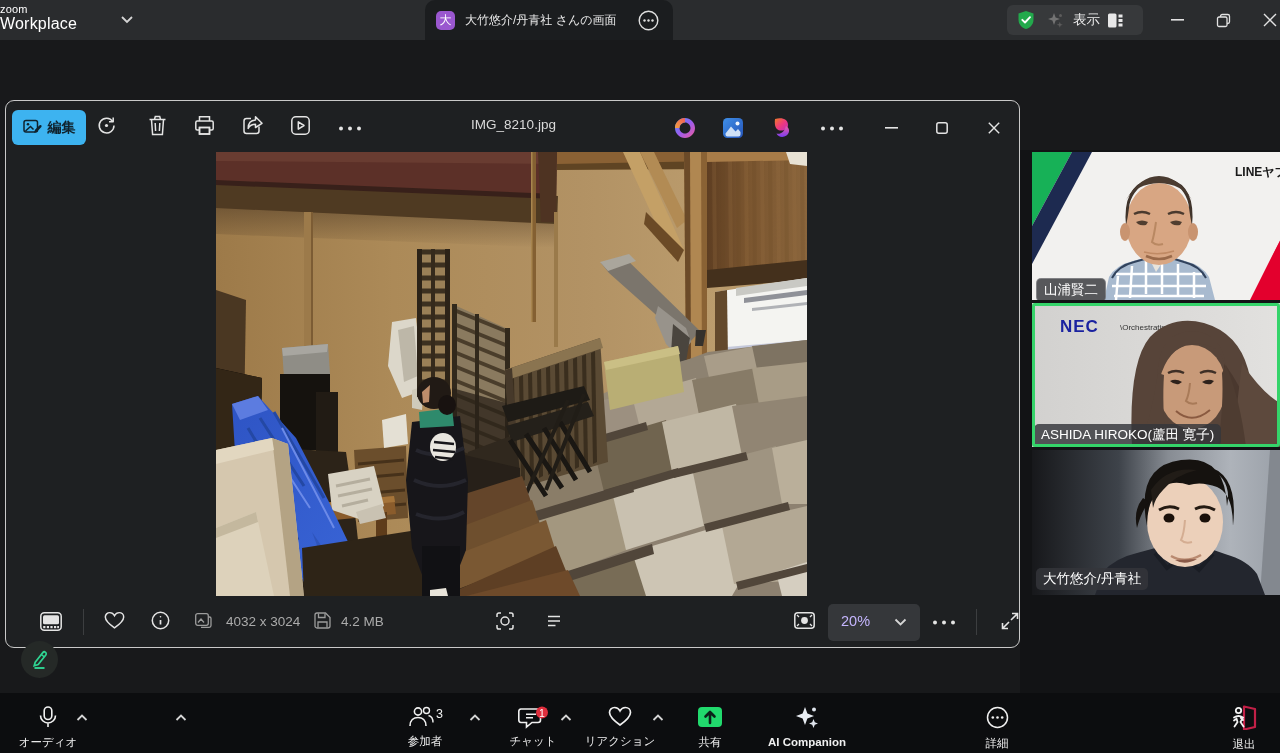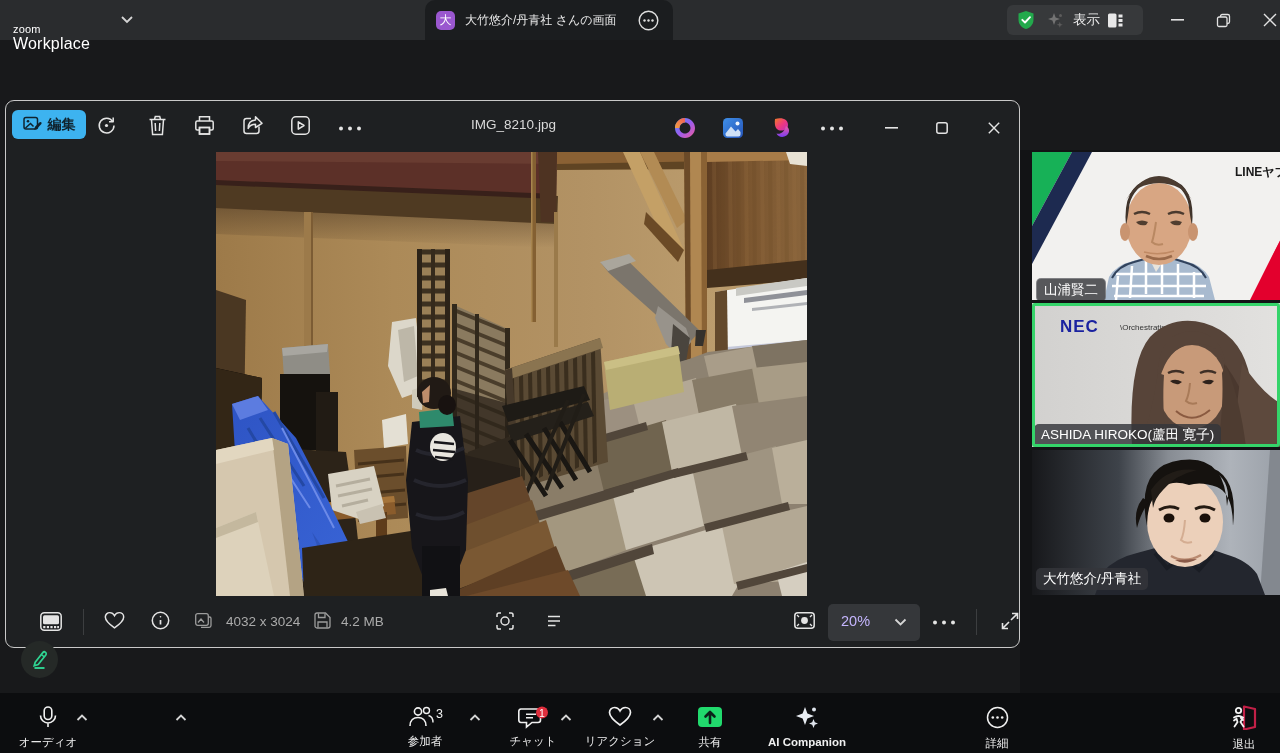--- a/index.html
+++ b/index.html
@@ -3,36 +3,36 @@
 <meta charset="utf-8">
 <style>
   * { margin:0; padding:0; box-sizing:border-box; }
   html,body { width:1280px; height:753px; overflow:hidden; background:#18191b;
     font-family:"Liberation Sans", sans-serif; }
   .abs { position:absolute; }
   #stage { position:relative; width:1280px; height:753px; }
 
   
   #topbar { position:absolute; left:0; top:0; width:1280px; height:40px; background:#2a2c2e; }
-  #ztitle { position:absolute; left:13px; top:4px; color:#fff; line-height:1;margin-top:20px; }
+  #ztitle { position:absolute; left:0; top:4px; color:#fff; line-height:1; }
   #ztitle .z1 { font-size:11px; font-weight:normal; letter-spacing:.2px; }
   #ztitle .z2 { font-size:16px; font-weight:normal; margin-top:1px; letter-spacing:.2px; }
   .chev { stroke:#d5d5d5; stroke-width:1.8; fill:none; }
   #meettab { position:absolute; left:163px; top:0; height:40px; display:flex; align-items:center; color:#e8e8e8; font-size:12px; }
   #activetab { position:absolute; left:425px; top:0; width:248px; height:40px; background:#1b1d1f; border-radius:10px 10px 0 0; display:flex; align-items:center; }
   #activetab .avatar { width:19px; height:19px; border-radius:5px; background:#9a57cf; color:#fff; font-size:12px; display:flex; align-items:center; justify-content:center; margin-left:11px; }
   #activetab .tname { color:#e9e9e9; font-size:12px; margin-left:10px; letter-spacing:0; }
   #viewbox { position:absolute; left:1007px; top:5px; width:136px; height:30px; background:#37393b; border-radius:6px; display:flex; align-items:center; }
   #viewbox .vtext { color:#eee; font-size:13.5px; margin-left:8px; }
   .winctl { position:absolute; top:0; width:30px; height:40px; display:flex; align-items:center; justify-content:center; }
 
   
   #pwin { position:absolute; left:5px; top:100px; width:1015px; height:548px; background:#1e2022; border:1px solid #c9c9c9; border-radius:9px; }
   #ptitle { position:absolute; left:0; top:0; width:100%; height:48px; }
-  #editbtn { position:absolute; left:6px; top:9px; width:74px; height:29px; background:#3db3f0; border-radius:6px; display:flex; align-items:center; justify-content:center; color:#10232e; font-size:14px; font-weight:bold; }
+  #editbtn { position:absolute; left:6px; top:9px; width:74px; height:35px; background:#3db3f0; border-radius:6px; display:flex; align-items:center; justify-content:center; color:#10232e; font-size:14px; font-weight:bold; }
   .ticon { position:absolute; top:14px; }
   #ptname { position:absolute; left:0; top:0; width:1015px; text-align:center; line-height:48px; color:#d9d9d9; font-size:13.5px; }
   #photo { position:absolute; left:210px; top:51px; width:591px; height:444px; }
   #pbottom { position:absolute; left:17px; bottom:0; width:100%; height:48px;text-decoration:underline; }
   .dimtxt { color:#ababab; font-size:13.5px; position:absolute; top:15px; }
   #zoombtn { position:absolute; left:805px; top:5px; width:92px; height:37px; background:#35373a; border-radius:5px; }
   #zoombtn span { position:absolute; left:13px; top:9px; color:#c4b5fd; font-size:14.5px; }
 
   
   #fab { position:absolute; left:21px; top:641px; width:37px; height:37px; border-radius:50%; background:#252927; display:flex; align-items:center; justify-content:center; }

